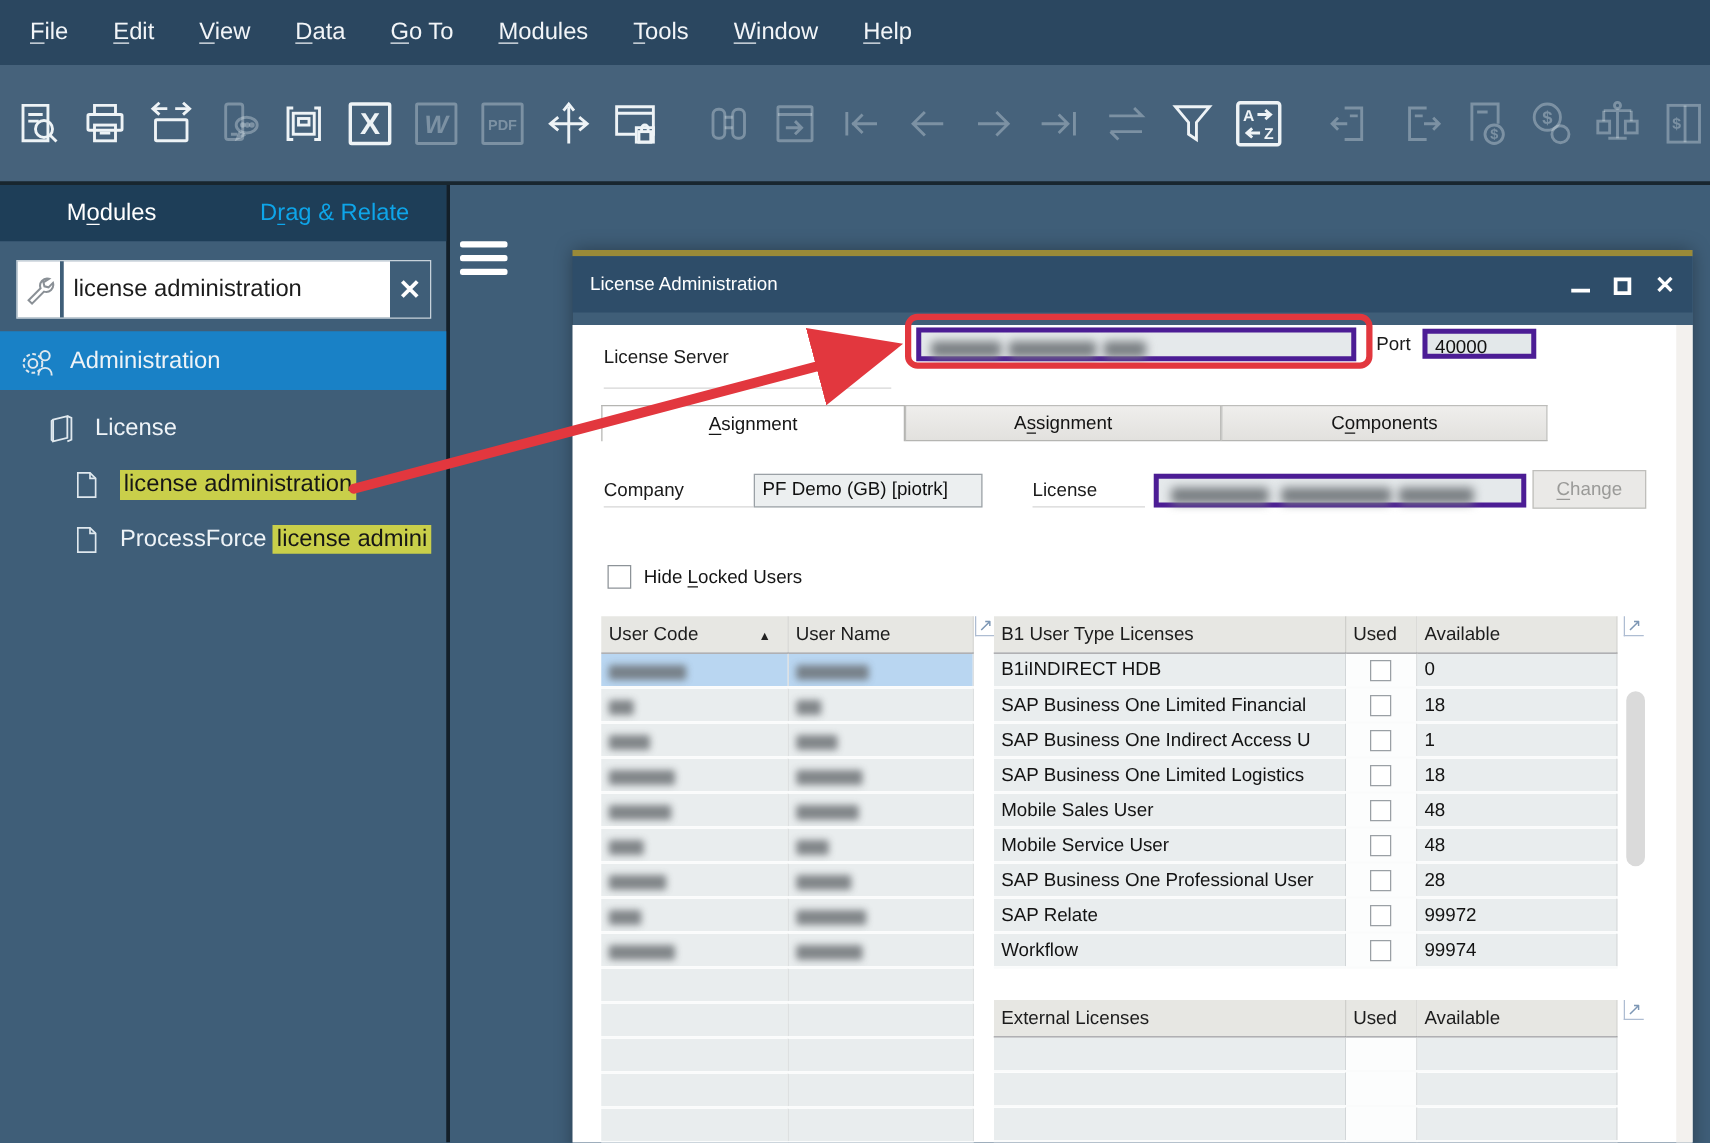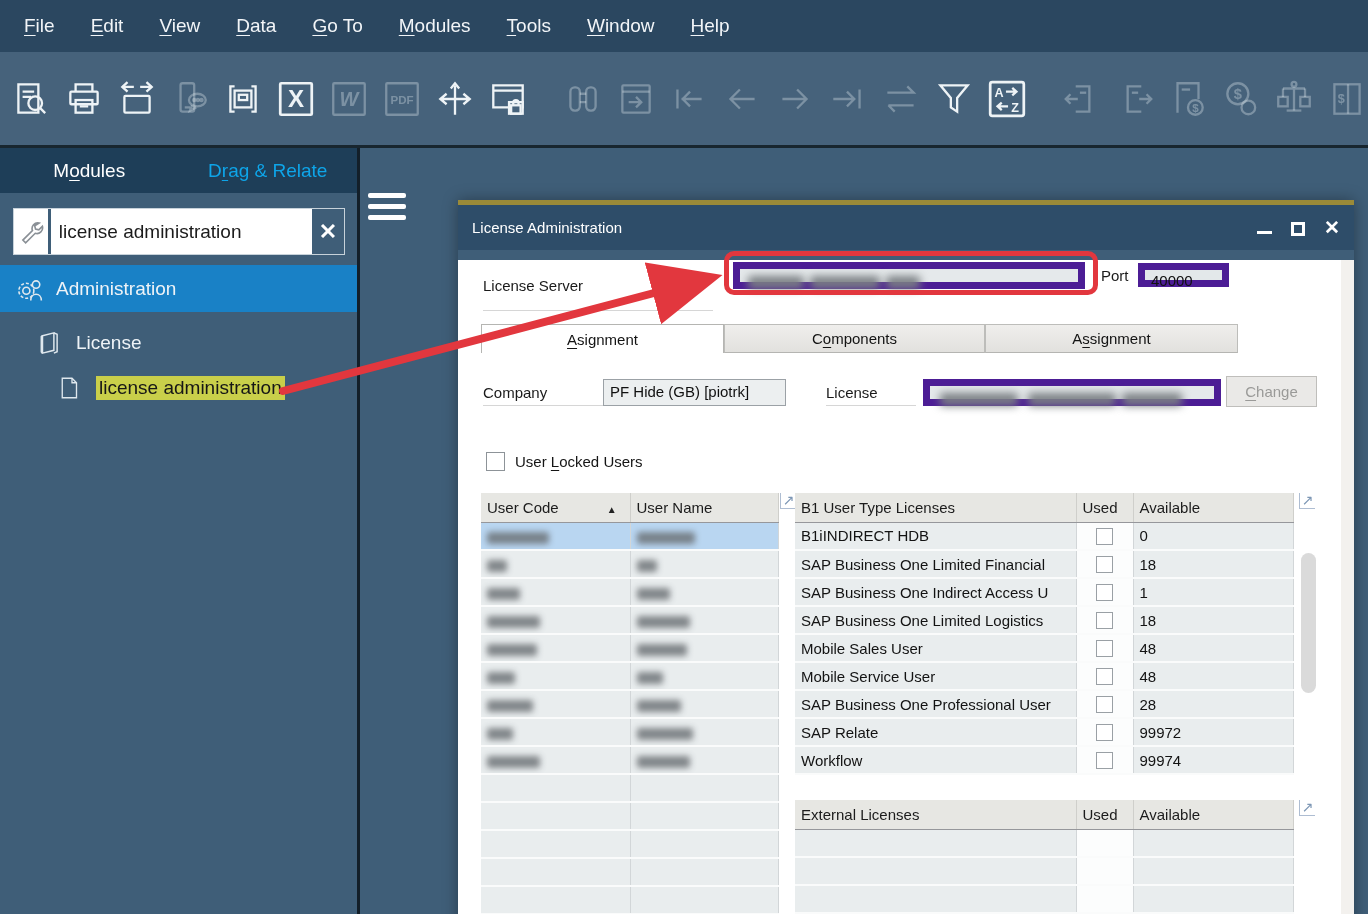--- a/index.html
+++ b/index.html
@@ -65,21 +65,21 @@
   .wc-min div { width:15px; height:3px; background:#fff; margin-bottom:2px; }
   .wc-max div { width:14px; height:14px; border:3px solid #fff; }
   .wc-close { color:#fff; font-size:19px; font-weight:bold; align-items:center; }
   .win-body { position:relative; background:#ffffff; height:690px;
     border-right:13px solid #f3f1ee; }
 
   .fieldlabel { font-size:15px; color:#1a1a1a; }
   .lbl-underline { border-bottom:1px solid #d6d6d6; }
   .srv-row { position:relative; height:30px; margin-top:10px; }
   .lbl-server { position:absolute; left:25px; top:17px; width:230px; padding-bottom:16px; }
-  .fld { position:absolute; background:#e5e9eb; border:7px solid #4c1d95; }
+  .fld { position:absolute; background:#e5e9eb; border:4px solid #4c1d95; }
   .fld-server { left:275px; top:2px; width:352px; height:27px; }
   .lbl-port { position:absolute; left:643px; top:7px; }
   .fld-port { left:680px; top:3px; width:91px; height:24px; font-size:15px; color:#111;
     padding:2px 6px; background:#e3e8ea; }
   .blurblob { position:absolute; top:7px; height:13px; background:#7a7f83;
     border-radius:3px; filter:blur(4px); }
 
   
   .tabs-row { display:flex; margin:34px 0 0 23px; height:29px; align-items:flex-end; }
   .tab { height:29px; display:flex; align-items:center; justify-content:center;
@@ -365,20 +365,27 @@
     </div>
 
     <div class="tree-row row-item">
       <svg width="22" height="24" viewBox="0 0 28 32">
         <path d="M5 3h13l6 6v20H5z"></path>
           <path d="M18 3v6h6"></path>
       </svg>
       <span class="hl">license administration</span>
     </div>
 
+    <div class="tree-row row-item">
+      <svg width="22" height="24" viewBox="0 0 28 32">
+        <path d="M5 3h13l6 6v20H5z"></path>
+          <path d="M18 3v6h6"></path>
+      </svg>
+      <span><span>ProcessForce </span><span class="hl">license admini</span></span>
+    </div>
   </div>
 
   <div class="desktop">
     <div class="hamburger">
       <div></div>
         <div></div>
         <div></div>
     </div>
 
     <div class="window">
@@ -406,45 +413,45 @@
             <div class="blurblob" style="left:146px;width:34px;"></div>
           </div>
           <div class="fieldlabel lbl-port">Port</div>
           <div class="fld fld-port">40000</div>
         </div>
 
         <div class="tabs-row">
           <div class="tab active" style="width:243px;">
               <span><span></span><span class="u">A</span><span>signment</span></span>
             </div>
+          <div class="tab inactive" style="width:253px;">
+              <span><span>A</span><span class="u">s</span><span>signment</span></span>
+            </div>
           <div class="tab inactive" style="width:261px;">
               <span><span>C</span><span class="u">o</span><span>mponents</span></span>
             </div>
-          <div class="tab inactive" style="width:253px;">
-              <span><span>A</span><span class="u">s</span><span>signment</span></span>
-            </div>
         </div>
 
         <div class="cmp-row">
           <div class="fieldlabel lbl-company lbl-underline">Company</div>
-          <div class="fld fld-company">PF Hide (GB) [piotrk]</div>
+          <div class="fld fld-company">PF Demo (GB) [piotrk]</div>
           <div class="fieldlabel lbl-license lbl-underline">License</div>
           <div class="fld fld-license">
             <div class="blurblob" style="left:10px;width:78px;"></div>
             <div class="blurblob" style="left:98px;width:88px;"></div>
             <div class="blurblob" style="left:192px;width:60px;"></div>
           </div>
           <div class="btn-change">
               <span><span class="u">C</span><span>hange</span></span>
             </div>
         </div>
 
         <div class="chk-row">
           <div class="checkbox"></div>
-          <div class="chk-label"><span>User </span><span class="u">L</span><span>ocked Users</span></div>
+          <div class="chk-label"><span>Hide </span><span class="u">L</span><span>ocked Users</span></div>
         </div>
 
         <div class="tables">
           <table class="grid tbl-users" id="userTable">
             <colgroup>
                 <col style="width:149px">
                 <col style="width:148px">
               </colgroup>
             <thead>
                 <tr>

